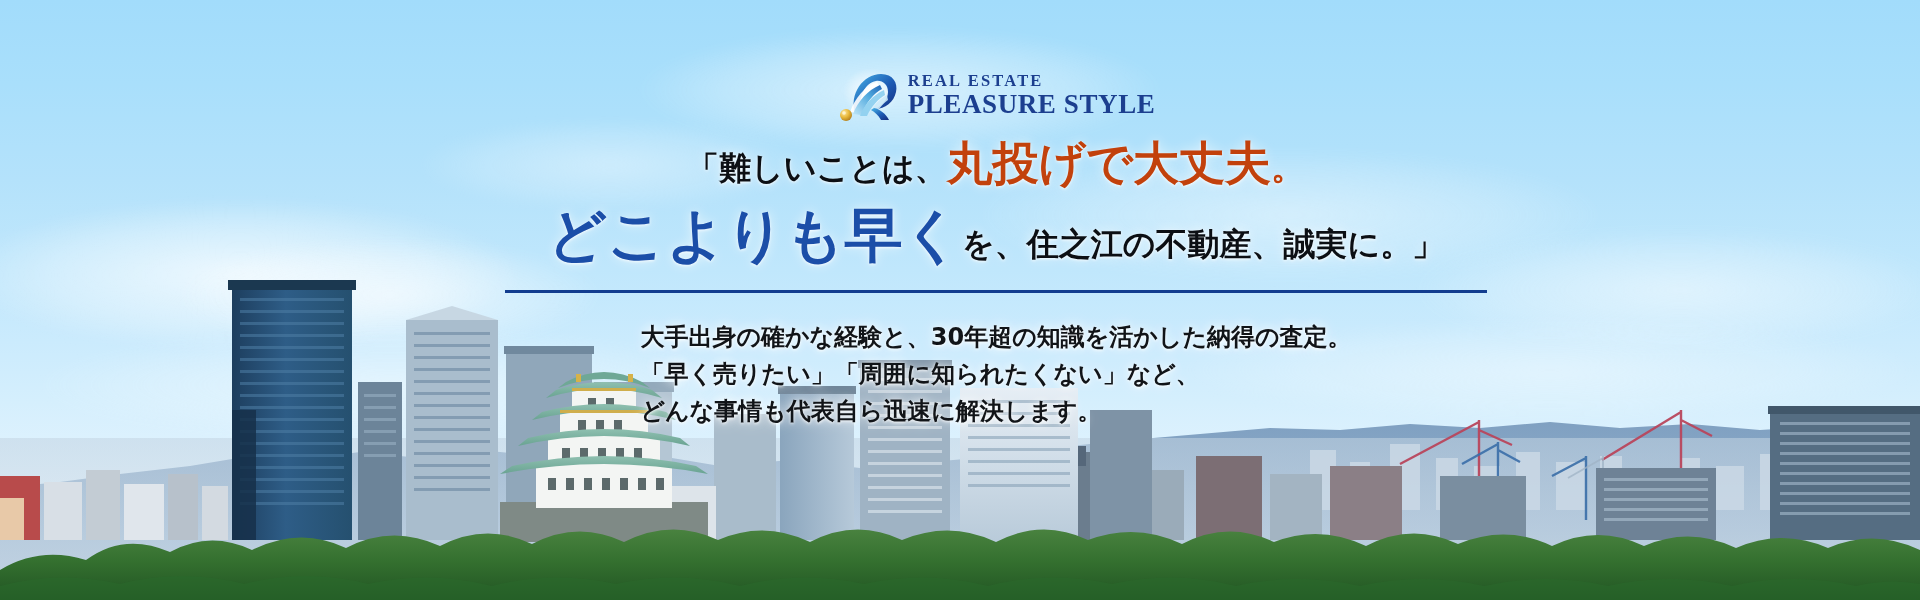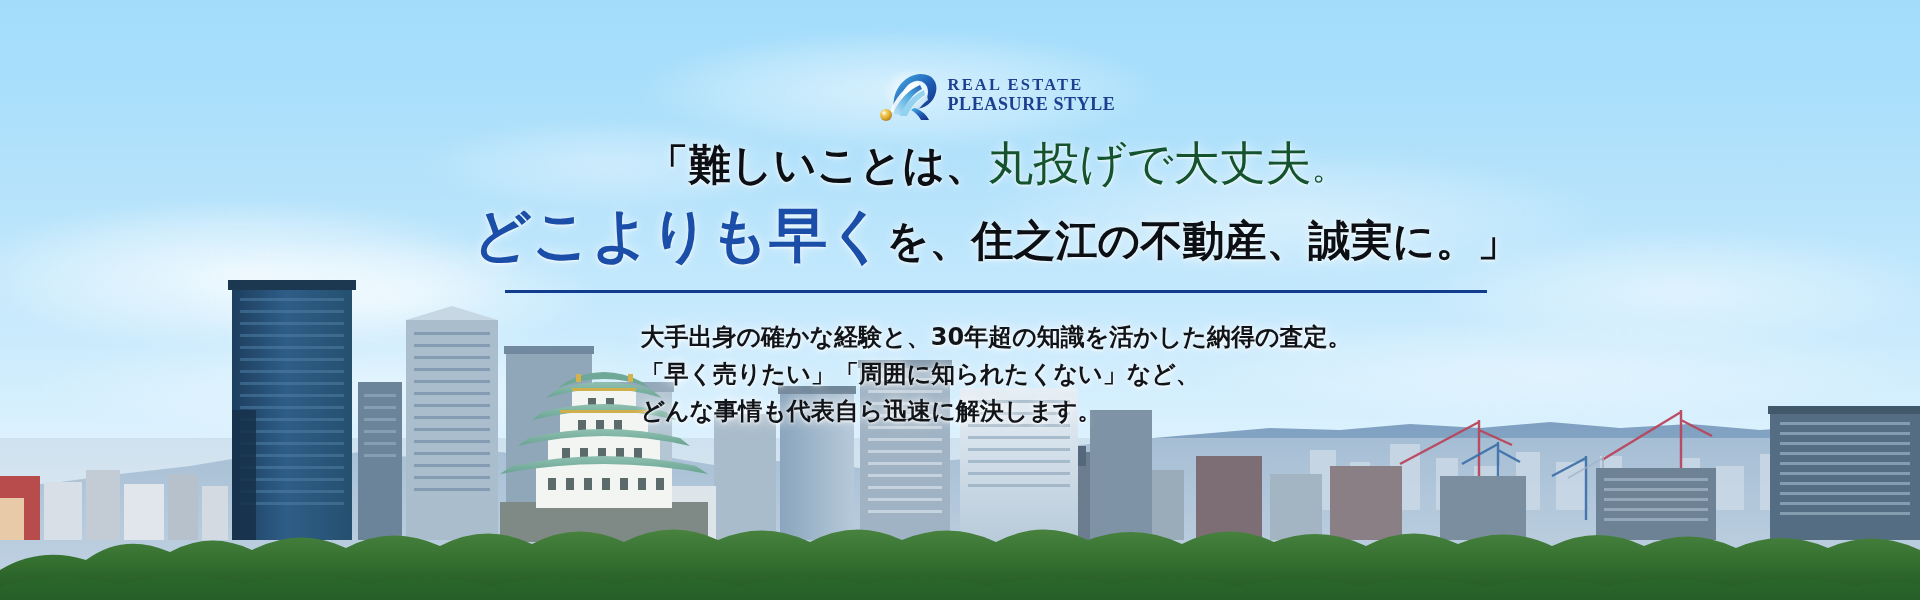--- a/index.html
+++ b/index.html
@@ -65,42 +65,42 @@
   }
   .logo-mark { width:62px; height:54px; display:block; flex:0 0 auto; }
   .logo-text { display:flex; flex-direction:column; justify-content:center; }
   .logo-line1 {
     font-family:"Liberation Serif","DejaVu Serif",serif;
     font-weight:700; font-size:16.5px; letter-spacing:2.2px;
     color:#1c3f8f; line-height:1.05; white-space:nowrap;
   }
   .logo-line2 {
     font-family:"Liberation Serif","DejaVu Serif",serif;
-    font-weight:700; font-size:18px; letter-spacing:.6px;
+    font-weight:700; font-size:27px; letter-spacing:.6px;
     color:#1c3f8f; line-height:1.06; white-space:nowrap;
     margin-top:1px;
   }
 
   
   .headline {
     margin-top:18px;
     text-align:center;
     font-family:"DejaVu Serif","Liberation Serif",serif;
     line-height:1.0;
   }
   .hl-row { white-space:nowrap; display:block; }
   .hl-row + .hl-row { margin-top:20px; }
 
   .hl-blk {
-    font-weight:700; color:#0c0f14; font-size:42px;
+    font-weight:700; color:#0c0f14; font-size:32px;
     text-shadow:0 1px 3px rgba(255,255,255,.85), 0 0 12px rgba(255,255,255,.7);
     vertical-align:baseline;
   }
   .hl-blu {
-    font-weight:400; color:#14532d; font-size:46px;
+    font-weight:700; color:#c2410c; font-size:46px;
     text-shadow:0 1px 3px rgba(255,255,255,.85), 0 0 12px rgba(255,255,255,.7);
     vertical-align:baseline;
   }
   .hl-blu-big {
     font-weight:700; color:#1b4ea8; font-size:58px;
     text-shadow:0 1px 3px rgba(255,255,255,.85), 0 0 12px rgba(255,255,255,.7);
     vertical-align:baseline;
   }
   .hl-sm { font-size:34px; }
 

